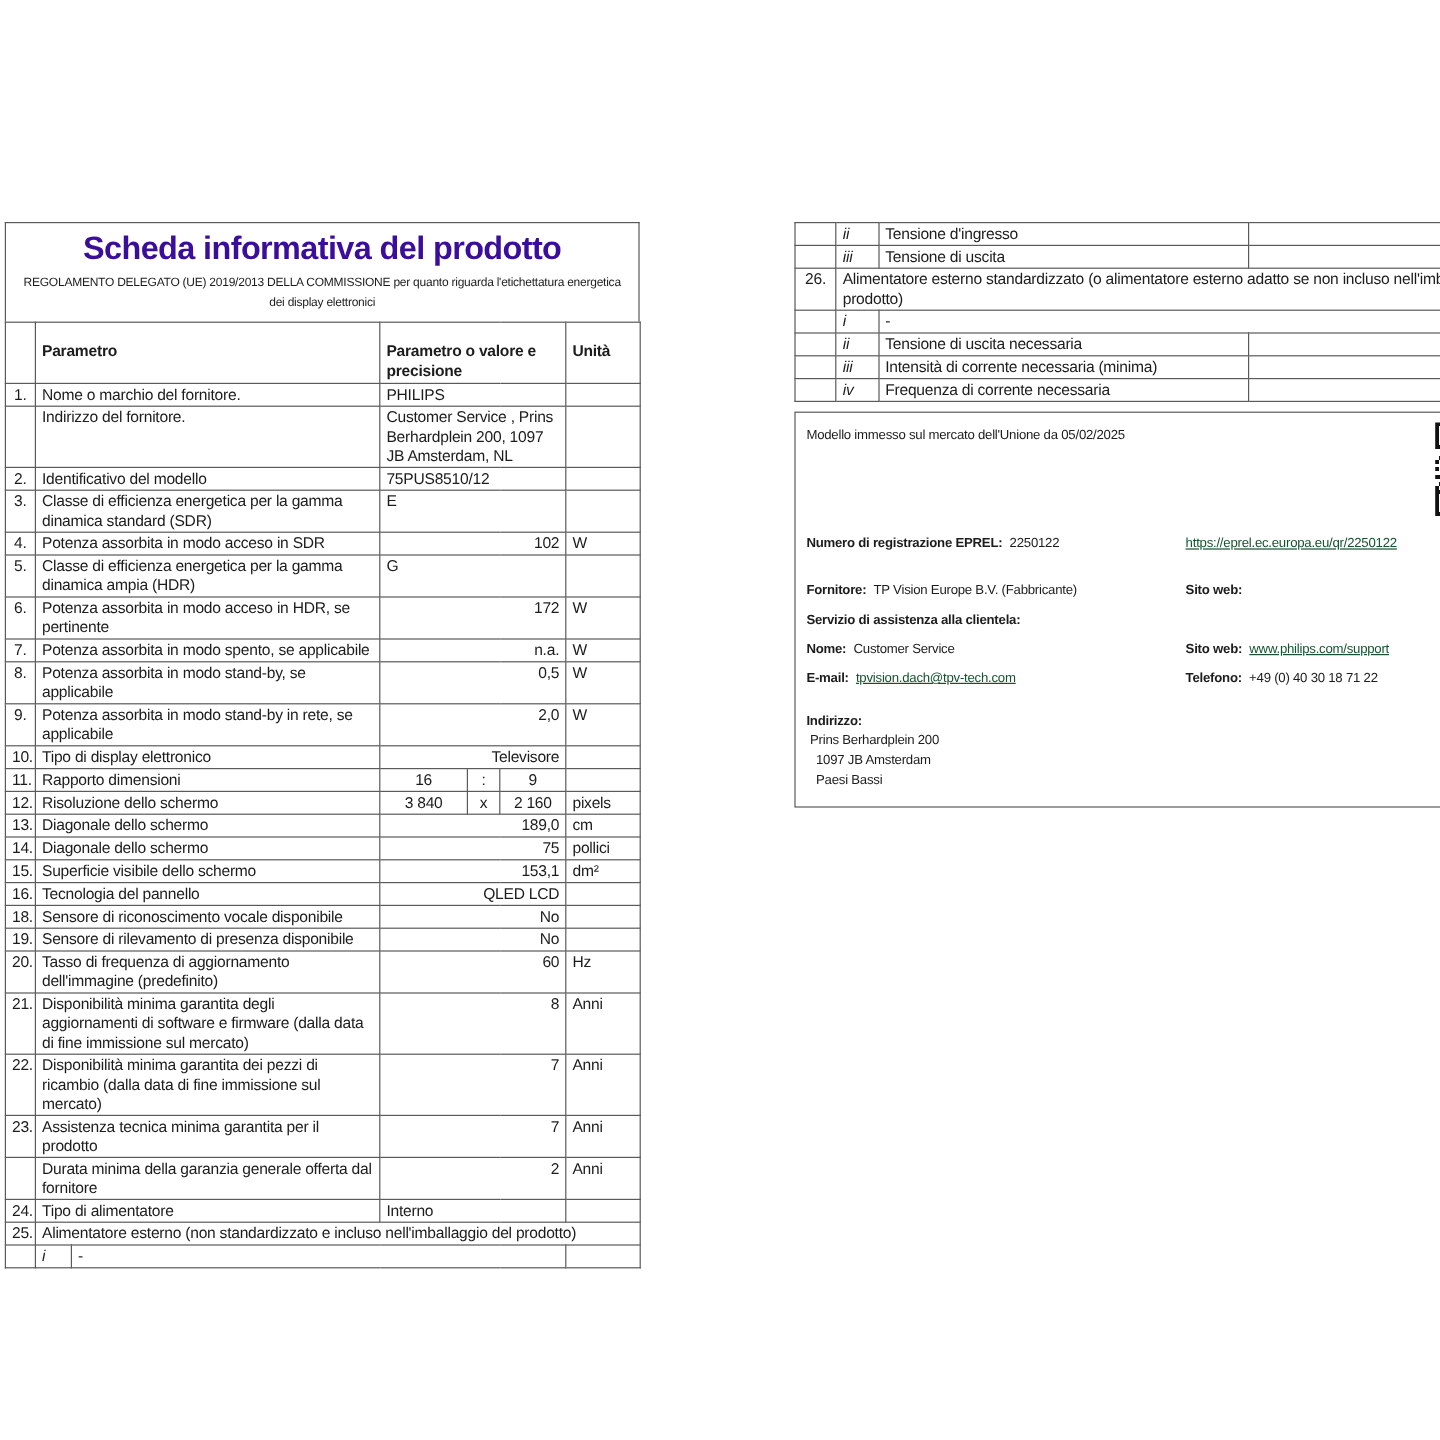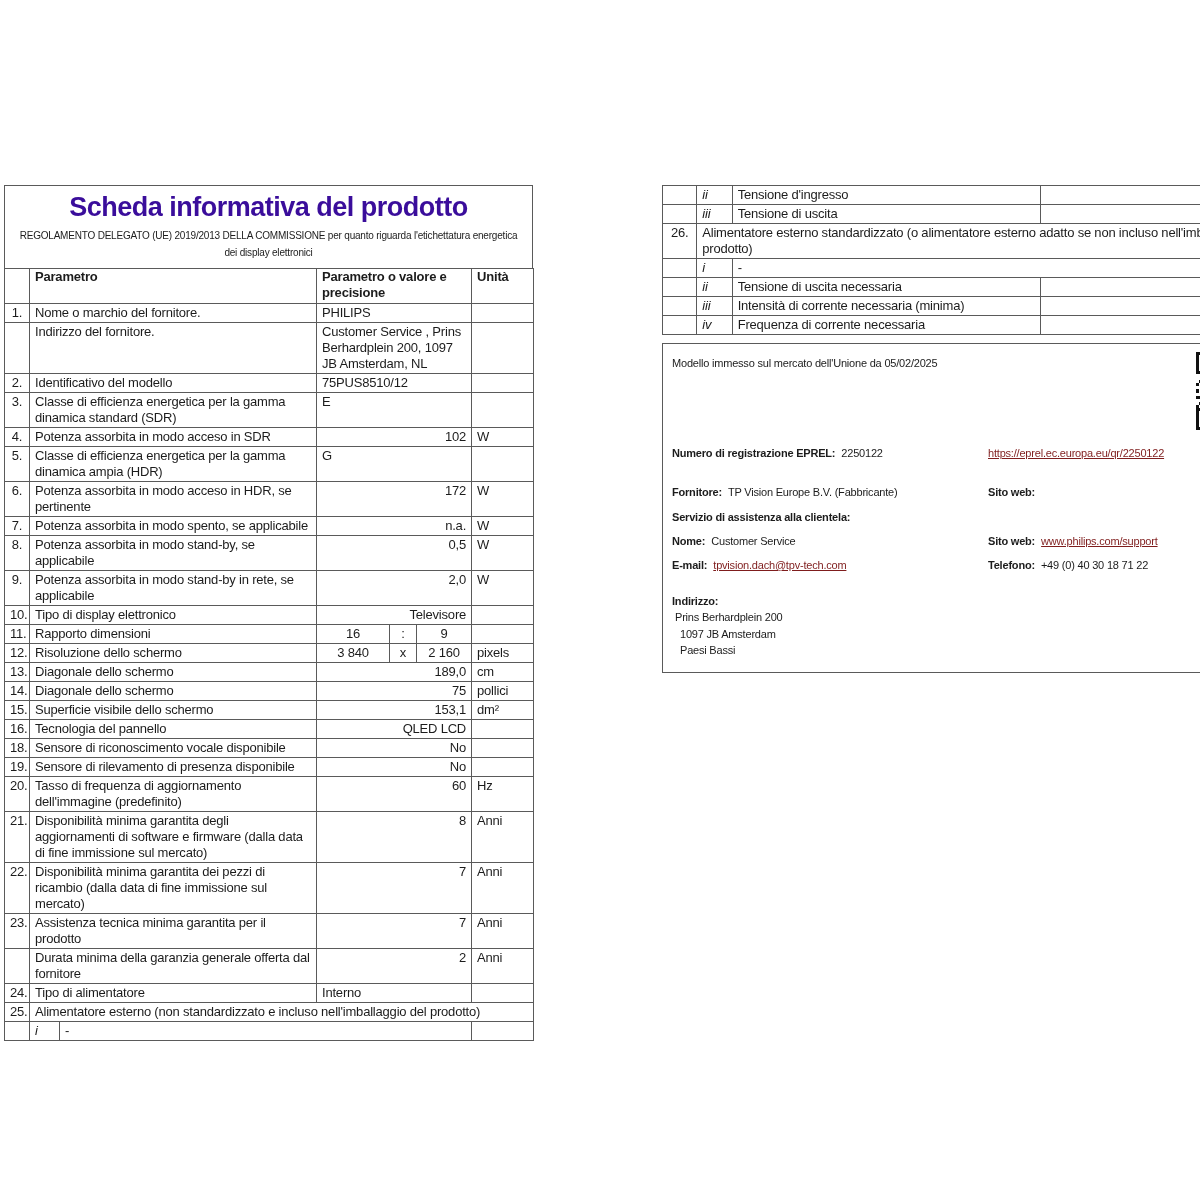--- a/index.html
+++ b/index.html
@@ -48,21 +48,21 @@
     border: 1px solid #5a5a5a;
     padding: 1px 5px;
     vertical-align: top;
     line-height: 16px;
     overflow: hidden;
   }
   td.num { text-align: center; padding-right: 6px; }
   td.sub { font-style: italic; padding-left: 7px; }
   td.r   { text-align: right; }
   td.c   { text-align: center; margin-left: 26px; }
-  tr.hdr td { font-weight: bold; padding-top: 0; padding-bottom: 2px; }
+  tr.hdr td { font-weight: bold; padding-top: 16px; padding-bottom: 2px; }
 
   
   .info-box {
     margin-top: 8px;
     border: 1px solid #5a5a5a;
     position: relative;
     padding: 11px 12px 13px 9px;
     min-height: 306px;
     font-size: 11px;
     line-height: 16px;
@@ -74,21 +74,21 @@
   .col-l { width: 316px; flex: 0 0 316px; }
   .col-r { flex: 1; }
   .row-eprel     { margin-top: 74px; }
   .row-fornitore { margin-top: 23px; }
   .row-servizio  { margin-top: 9px; font-weight: bold; }
   .row-nome      { margin-top: 8px; }
   .row-email     { margin-top: 8px; }
   .row-indirizzo { margin-top: 20px; }
   .lab { font-weight: bold; }
   .lab + span, .lab + a { margin-left: 6px; }
-  a.link { color: #7f1d1d; text-decoration: underline; }
+  a.link { color: #14532d; text-decoration: underline; }
   .eprel-link { display: inline-block; max-width: 206px; word-break: break-all; }
   .addr div { padding-left: 8px; line-height: 16.5px; }
   .addr div:first-child { padding-left: 3px; }
 </style>
 </head>
 <body>
 
 <div id="left-block">
   <div class="title-area">
     <h1 class="doc-title">Scheda informativa del prodotto</h1>

